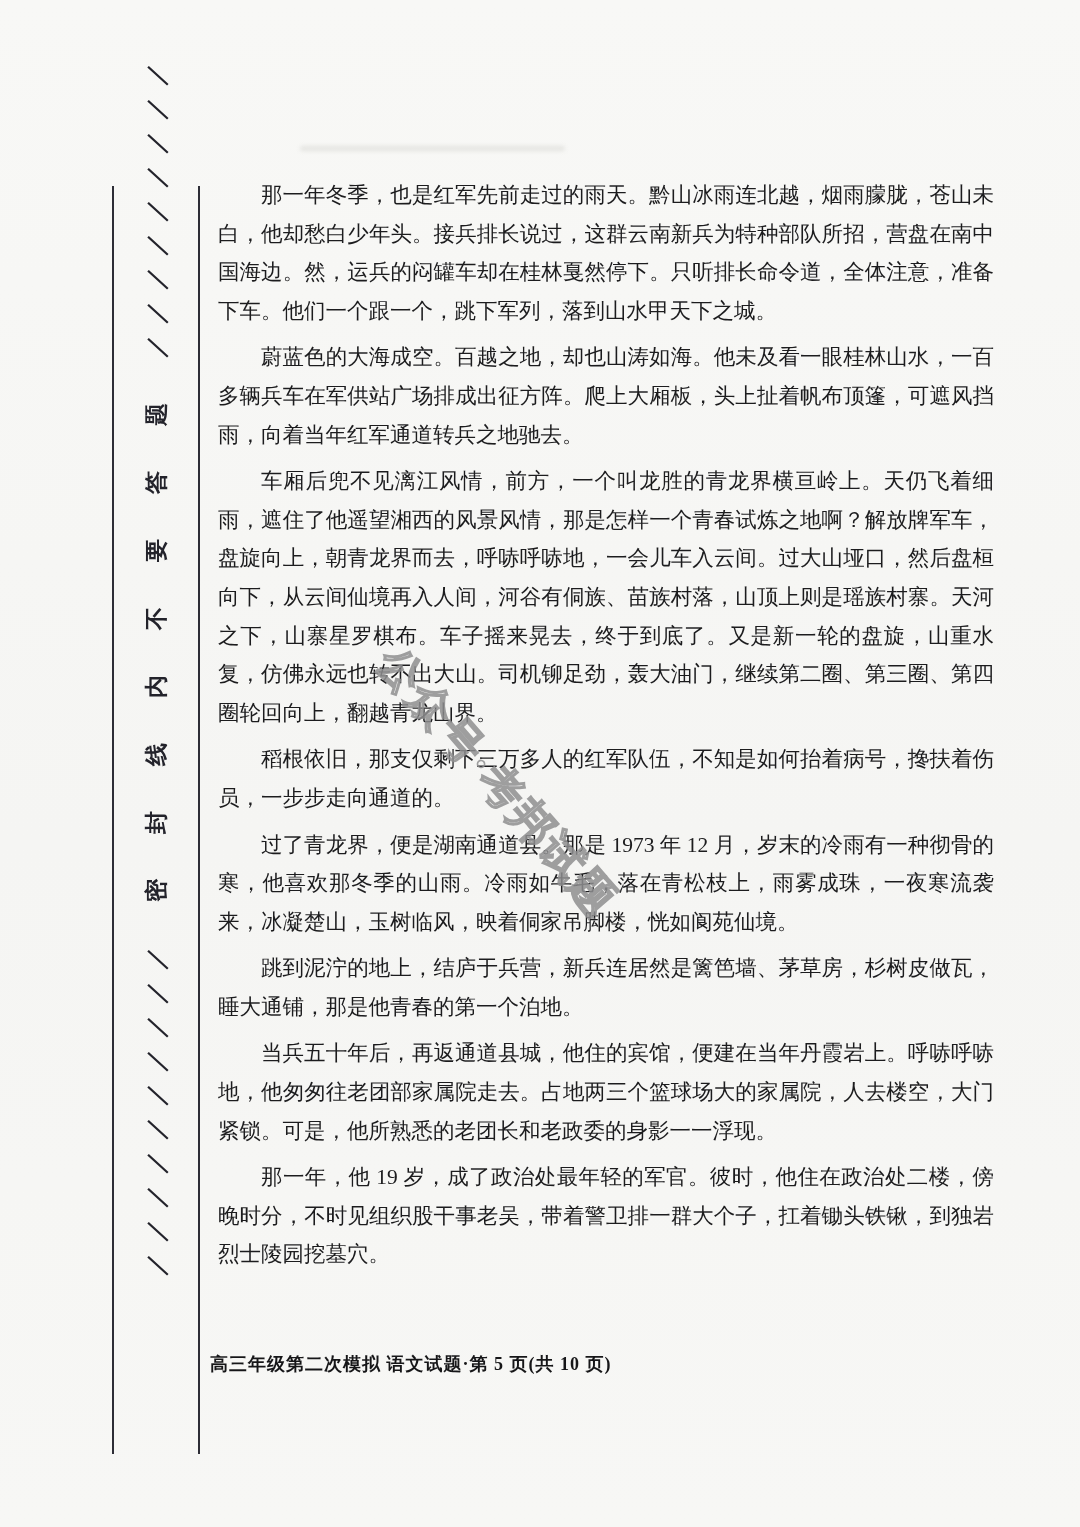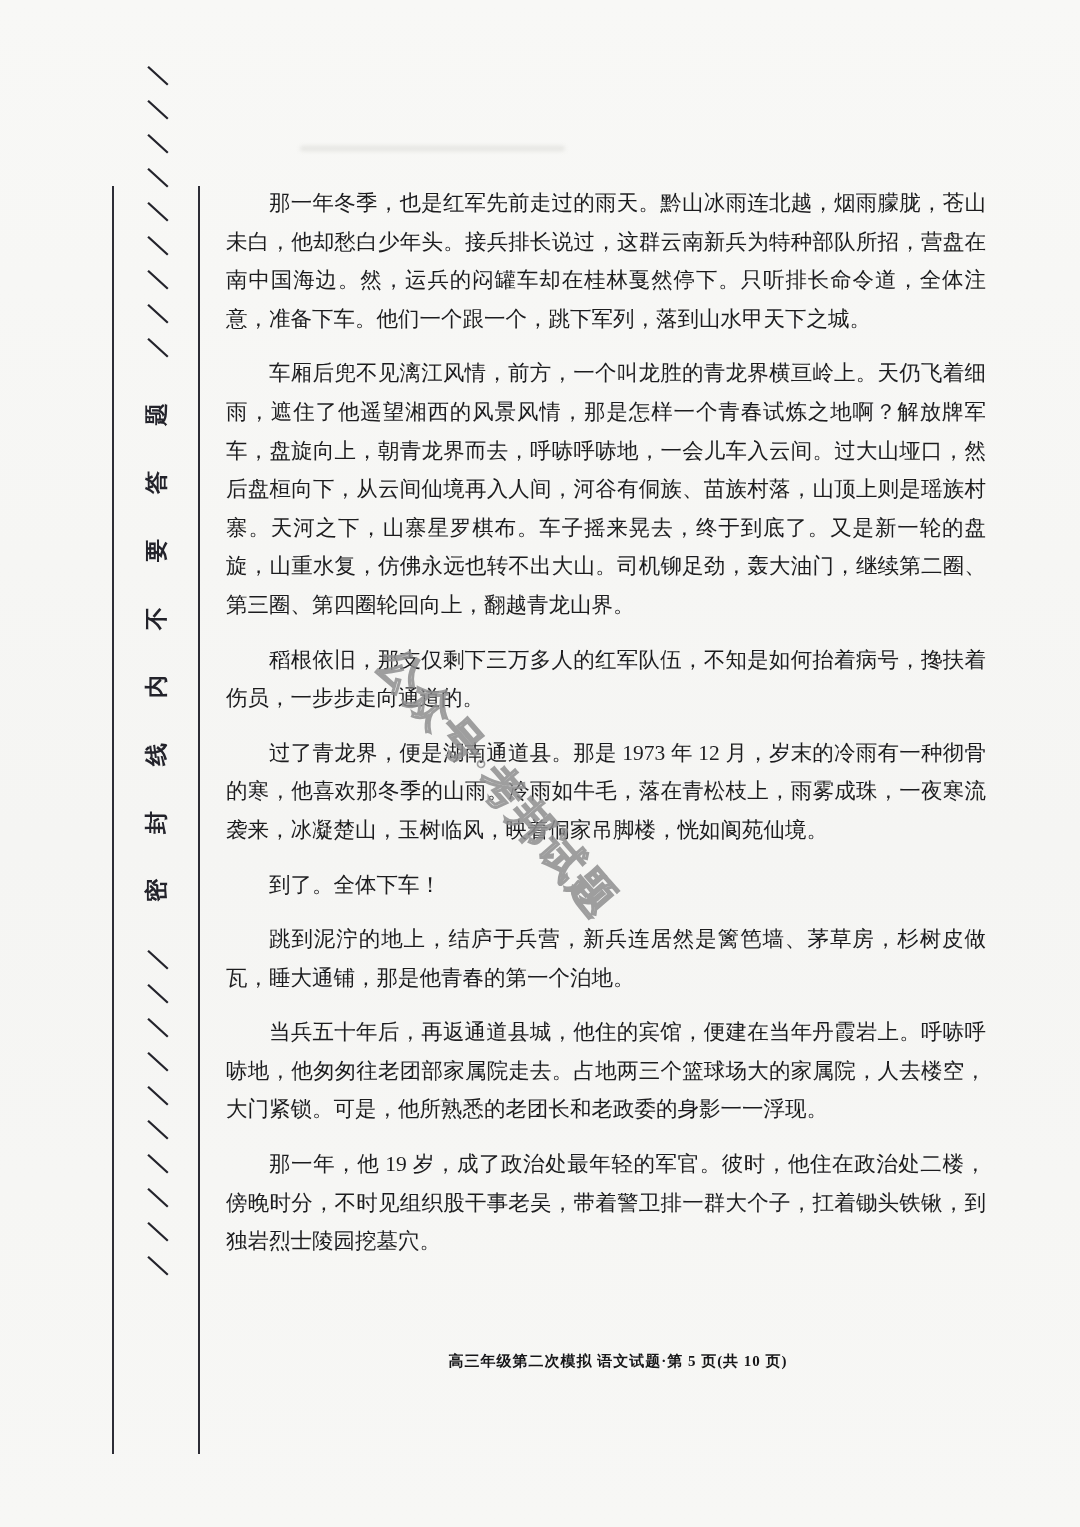--- a/index.html
+++ b/index.html
@@ -59,21 +59,21 @@
     left: 210px;
     top: 168px;
     width: 792px;
     color: #1c1c1e;
     font-size: 21.5px;
     line-height: 38.6px;
     text-align: justify;
     text-align-last: left;
   }
   .passage p {
-    margin: 16px;
+    margin: 8px;
     text-indent: 2em;
   }
   
   .watermark {
     position: absolute;
     left: 408px;
     top: 635px;
     width: 420px;
     transform: rotate(49deg);
     transform-origin: left top;
@@ -85,47 +85,46 @@
     white-space: nowrap;
     opacity: 0.85;
     pointer-events: none;
   }
   
   @supports not (-webkit-text-stroke: 1px black) {
     .watermark { color: #b9b9ba; }
   }
   .footer {
     position: absolute;
-    left: 222px;
+    left: 210px;
     top: 1352px;
     width: 792px;
-    text-align: center;
-    font-size: 15px;
+    font-size: 18px;
     font-weight: bold;
     color: #161618;
     letter-spacing: 1px;
   }
 </style>
 </head>
 <body>
 
 <div class="sheet">
 
   <div class="artifact-top"></div>
 
   <div class="seam-strip">
     <div class="seam-text">／／／／／／／／／／　密　封　线　内　不　要　答　题　／／／／／／／／／</div>
   </div>
 
   <div class="passage">
       <p>那一年冬季，也是红军先前走过的雨天。黔山冰雨连北越，烟雨朦胧，苍山未白，他却愁白少年头。接兵排长说过，这群云南新兵为特种部队所招，营盘在南中国海边。然，运兵的闷罐车却在桂林戛然停下。只听排长命令道，全体注意，准备下车。他们一个跟一个，跳下军列，落到山水甲天下之城。</p>
+      <p>蔚蓝色的大海成空。百越之地，却也山涛如海。他未及看一眼桂林山水，一百多辆兵车在军供站广场排成出征方阵。爬上大厢板，头上扯着帆布顶篷，可遮风挡雨，向着当年红军通道转兵之地驰去。</p>
       <p>车厢后兜不见漓江风情，前方，一个叫龙胜的青龙界横亘岭上。天仍飞着细雨，遮住了他遥望湘西的风景风情，那是怎样一个青春试炼之地啊？解放牌军车，盘旋向上，朝青龙界而去，呼哧呼哧地，一会儿车入云间。过大山垭口，然后盘桓向下，从云间仙境再入人间，河谷有侗族、苗族村落，山顶上则是瑶族村寨。天河之下，山寨星罗棋布。车子摇来晃去，终于到底了。又是新一轮的盘旋，山重水复，仿佛永远也转不出大山。司机铆足劲，轰大油门，继续第二圈、第三圈、第四圈轮回向上，翻越青龙山界。</p>
       <p>稻根依旧，那支仅剩下三万多人的红军队伍，不知是如何抬着病号，搀扶着伤员，一步步走向通道的。</p>
       <p>过了青龙界，便是湖南通道县。那是 1973 年 12 月，岁末的冷雨有一种彻骨的寒，他喜欢那冬季的山雨。冷雨如牛毛，落在青松枝上，雨雾成珠，一夜寒流袭来，冰凝楚山，玉树临风，映着侗家吊脚楼，恍如阆苑仙境。</p>
-      <p>到了。全体下车！</p>
       <p>跳到泥泞的地上，结庐于兵营，新兵连居然是篱笆墙、茅草房，杉树皮做瓦，睡大通铺，那是他青春的第一个泊地。</p>
       <p>当兵五十年后，再返通道县城，他住的宾馆，便建在当年丹霞岩上。呼哧呼哧地，他匆匆往老团部家属院走去。占地两三个篮球场大的家属院，人去楼空，大门紧锁。可是，他所熟悉的老团长和老政委的身影一一浮现。</p>
       <p>那一年，他 19 岁，成了政治处最年轻的军官。彼时，他住在政治处二楼，傍晚时分，不时见组织股干事老吴，带着警卫排一群大个子，扛着锄头铁锹，到独岩烈士陵园挖墓穴。</p>
     </div>
 
   <div class="watermark">公众号·考邦试题</div>
 
   <div class="footer">高三年级第二次模拟 语文试题·第 5 页(共 10 页)</div>
 
 </div>

